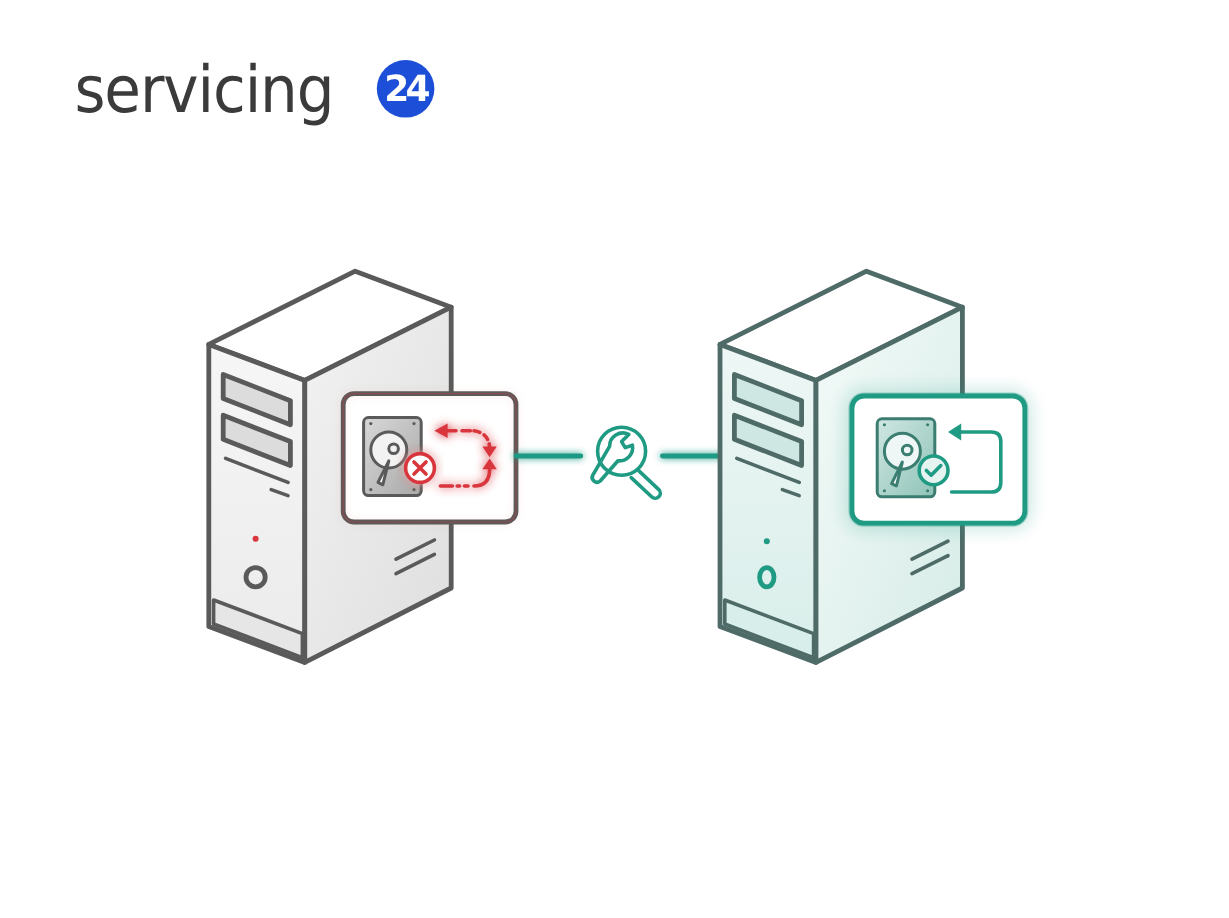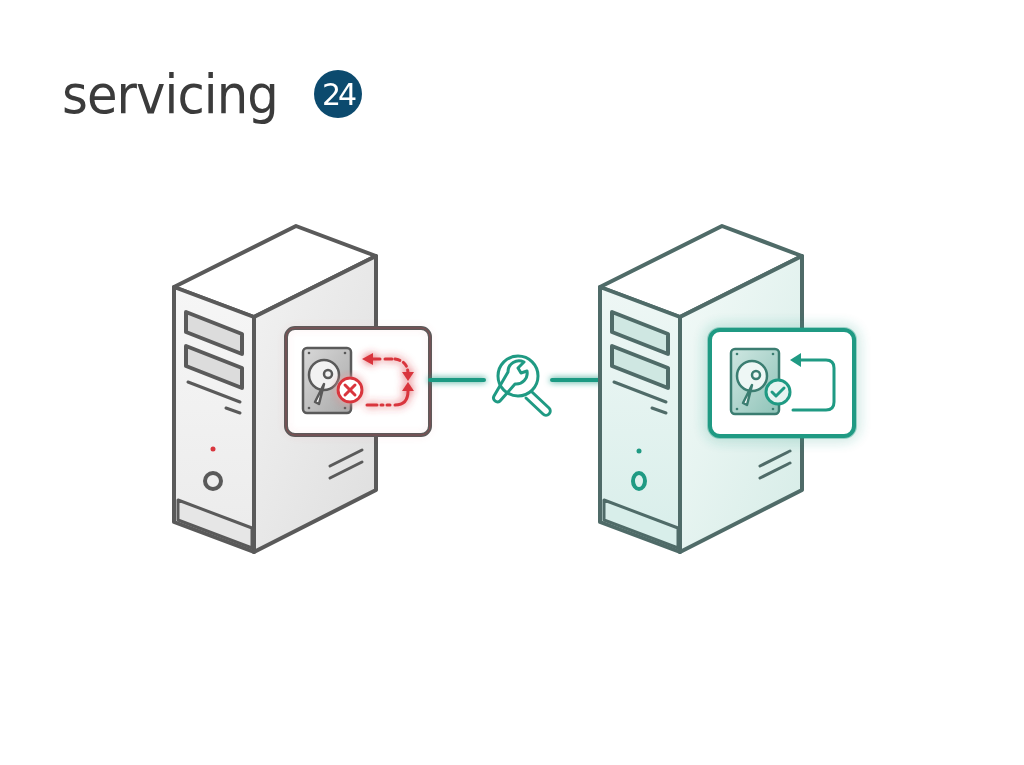--- a/index.html
+++ b/index.html
@@ -3,35 +3,35 @@
 <meta charset="utf-8">
 <style>
   html, body { margin: 0; padding: 0; }
   body {
     width: 1024px; height: 765px; overflow: hidden;
     background: #ffffff;
     font-family: "DejaVu Sans", "Liberation Sans", sans-serif;
     position: relative;
   }
   .logo {
-    position: absolute; left: 62px; top: 68px;
+    position: absolute; left: 62px; top: 48px;
     display: flex; align-items: baseline;
   }
   .logo-word {
     font-family: "DejaVu Sans", sans-serif;
     font-size: 54px; letter-spacing: -1px;
     color: #3b3b3b; line-height: 1;
     transform: scaleX(0.92); transform-origin: left center;
   }
   .logo-badge {
     position: absolute; left: 252px; top: 2px;
     width: 48px; height: 48px; border-radius: 50%;
-    background: #0c4a6e;
+    background: #1d4ed8;
     display: flex; align-items: center; justify-content: center;
-    color: #ffffff; font-weight: normal; font-size: 30px; letter-spacing: -3px;
+    color: #ffffff; font-weight: bold; font-size: 30px; letter-spacing: -3px;
   }
   .scene { position: absolute; left: 0; top: 0; }
 </style>
 </head>
 <body>
 
 <div class="logo">
   <span class="logo-word">servicing</span>
   <span class="logo-badge">24</span>
 </div>

